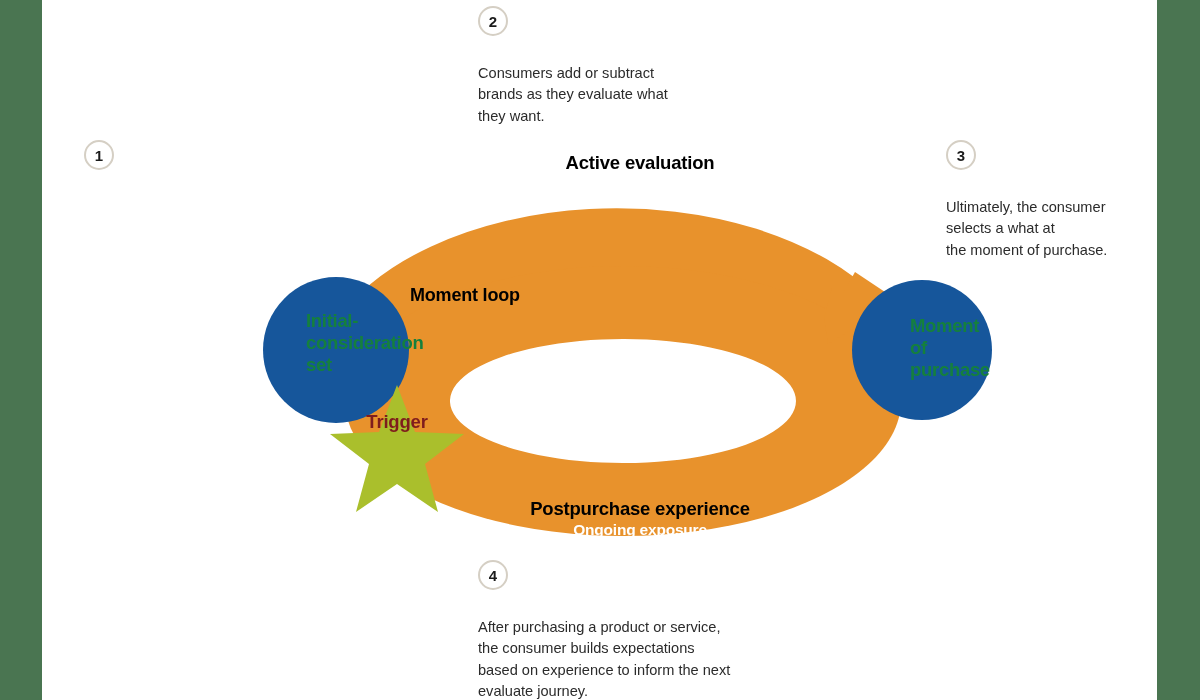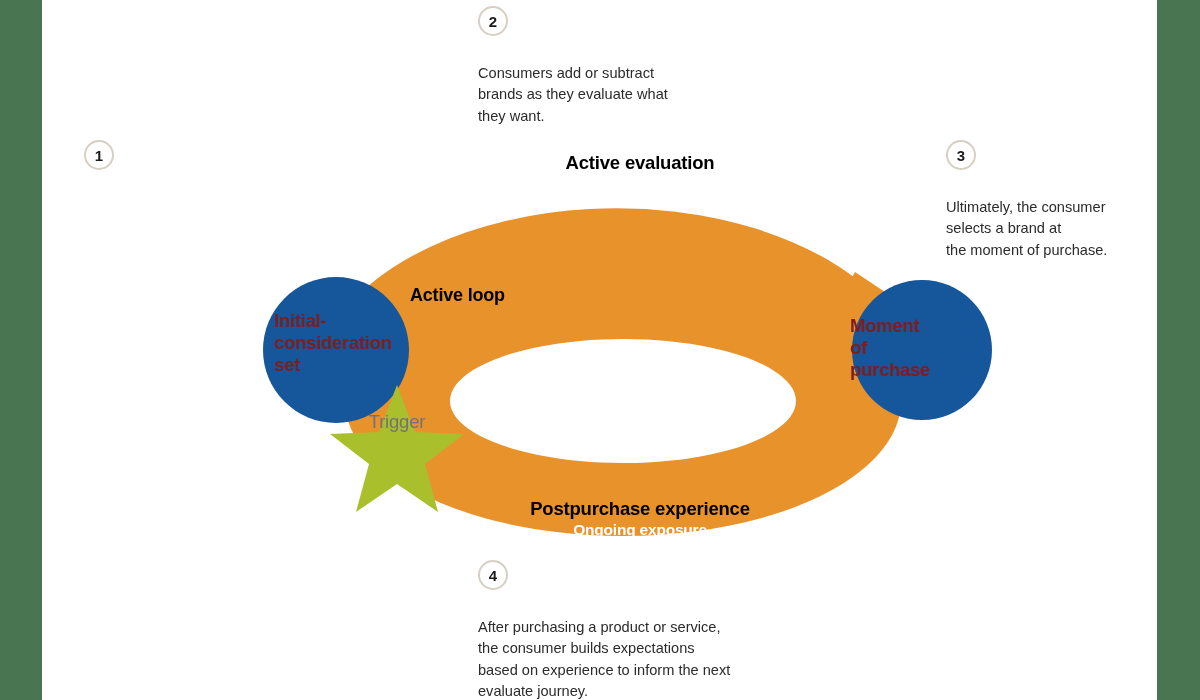--- a/index.html
+++ b/index.html
@@ -93,39 +93,40 @@
   #label-loyalty {
     left: 410px; top: 285px; width: 220px;
     font-size: 18px;
     color: #000000;
     text-align: left;
     letter-spacing: -0.2px;
   }
 
   .node-label {
     position: absolute;
-    color: #7f1d1d;
+    color: #15803d;
     font-family: "Liberation Sans", sans-serif;
     font-weight: bold;
     font-size: 18.5px;
     line-height: 1.2;
     pointer-events: none;
     white-space: pre-line;
     letter-spacing: -0.3px;
+    margin-left: 32px;
   }
   #label-initial { left: 274px; top: 310px; width: 150px; text-align: left; }
-  #label-moment  { left: 850px; top: 315px; width: 130px; text-align: left; }
+  #label-moment  { left: 878px; top: 315px; width: 130px; text-align: left; }
 
   #label-trigger {
     position: absolute;
     left: 348px; top: 411px; width: 98px;
     text-align: center;
-    color: #737373;
-    font-family: "Liberation Sans", sans-serif;
-    font-weight: normal;
+    color: #7f1d1d;
+    font-family: "Liberation Sans", sans-serif;
+    font-weight: bold;
     font-size: 18.5px;
     pointer-events: none;
     letter-spacing: -0.2px;
   }
 </style>
 </head>
 <body>
 
 <div id="stage">
 
@@ -167,21 +168,21 @@
   <div class="ring-label" id="label-post">
     <div class="ring-title">Postpurchase experience</div>
     <div class="ring-sub">Ongoing exposure</div>
   </div>
 
   <div class="ring-label" id="label-active">
     <div class="ring-title">Active evaluation</div>
     <div class="ring-sub">Information gathering, shopping</div>
   </div>
 
-  <div class="ring-label" id="label-loyalty">Active loop</div>
+  <div class="ring-label" id="label-loyalty">Moment loop</div>
 
   <div class="node-label" id="label-initial">Initial-
 consideration
 set</div>
   <div class="node-label" id="label-moment">Moment
 of
 purchase</div>
   <div id="label-trigger">Trigger</div>
 
   <div class="callout" id="callout-1">
@@ -191,21 +192,21 @@
   <div class="callout" id="callout-2">
     <div class="badge">2</div>
     <div class="callout-text">Consumers add or subtract
 brands as they evaluate what
 they want.</div>
   </div>
 
   <div class="callout" id="callout-3">
     <div class="badge">3</div>
     <div class="callout-text">Ultimately, the consumer
-selects a brand at
+selects a what at
 the moment of purchase.</div>
   </div>
 
   <div class="callout" id="callout-4">
     <div class="badge">4</div>
     <div class="callout-text">After purchasing a product or service,
 the consumer builds expectations
 based on experience to inform the next
 evaluate journey.</div>
   </div>

